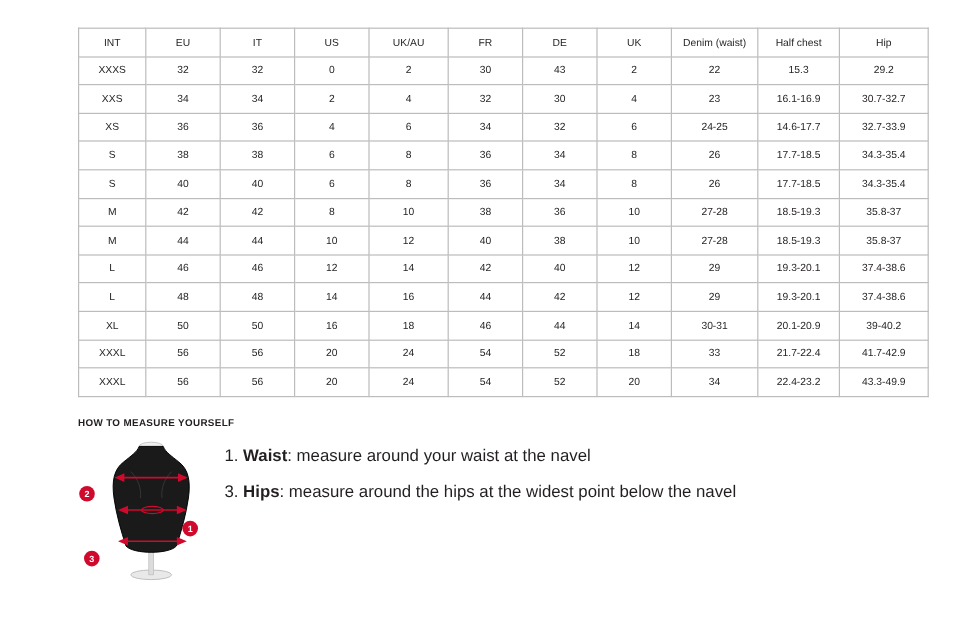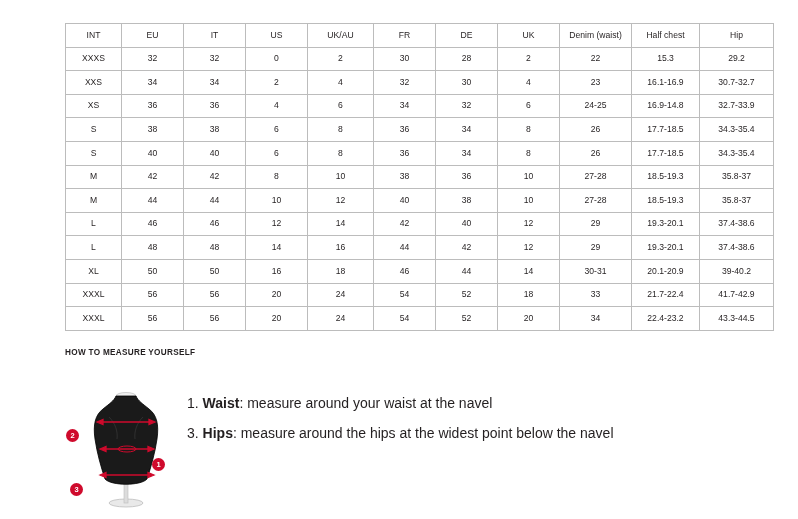--- a/index.html
+++ b/index.html
@@ -70,21 +70,21 @@
     position: absolute;
     left: 65px;
     top: 348px;
     width: 670px;
   }
   .measure-title {
     font-size: 8.2px;
     font-weight: bold;
     letter-spacing: 0.3px;
     color: #231f20;
-    margin-bottom: 28px;
+    margin-bottom: 4px;
   }
   .measure-body {
     display: flex;
     align-items: flex-start;
   }
   .figure-box {
     width: 110px;
     height: 125px;
     position: relative;
     flex: 0 0 110px;
@@ -155,21 +155,21 @@
           </tr>
       </thead>
       <tbody id="tbody">
           <tr>
             <td>XXXS</td>
             <td>32</td>
             <td>32</td>
             <td>0</td>
             <td>2</td>
             <td>30</td>
-            <td>28</td>
+            <td>43</td>
             <td>2</td>
             <td class="left-pad">22</td>
             <td class="left-pad">15.3</td>
             <td class="left-pad">29.2</td>
           </tr>
           <tr>
             <td>XXS</td>
             <td>34</td>
             <td>34</td>
             <td>2</td>
@@ -184,21 +184,21 @@
           <tr>
             <td>XS</td>
             <td>36</td>
             <td>36</td>
             <td>4</td>
             <td>6</td>
             <td>34</td>
             <td>32</td>
             <td>6</td>
             <td class="left-pad">24-25</td>
-            <td class="left-pad">16.9-14.8</td>
+            <td class="left-pad">14.6-17.7</td>
             <td class="left-pad">32.7-33.9</td>
           </tr>
           <tr>
             <td>S</td>
             <td>38</td>
             <td>38</td>
             <td>6</td>
             <td>8</td>
             <td>36</td>
             <td>34</td>
@@ -302,21 +302,21 @@
             <td>XXXL</td>
             <td>56</td>
             <td>56</td>
             <td>20</td>
             <td>24</td>
             <td>54</td>
             <td>52</td>
             <td>20</td>
             <td class="left-pad">34</td>
             <td class="left-pad">22.4-23.2</td>
-            <td class="left-pad">43.3-44.5</td>
+            <td class="left-pad">43.3-49.9</td>
           </tr>
         </tbody>
     </table>
   </div>
 
   <div class="measure-section">
     <div class="measure-title">HOW TO MEASURE YOURSELF</div>
     <div class="measure-body">
 
       <div class="figure-box">

